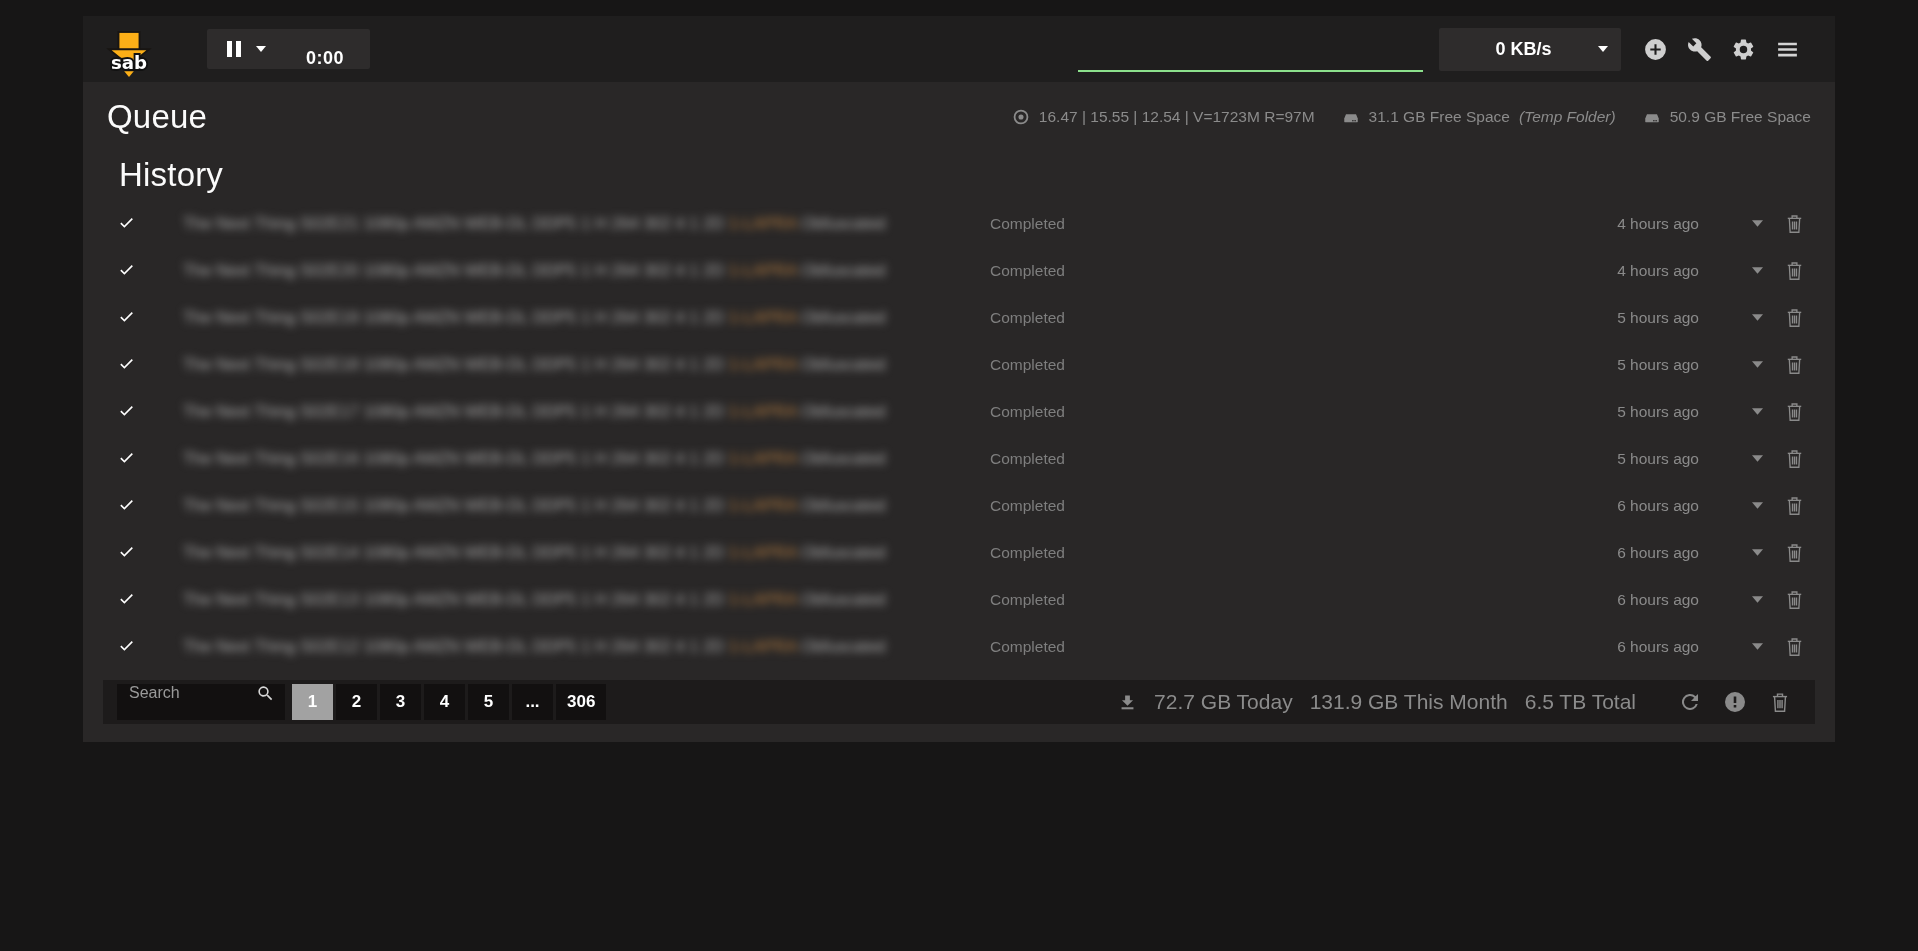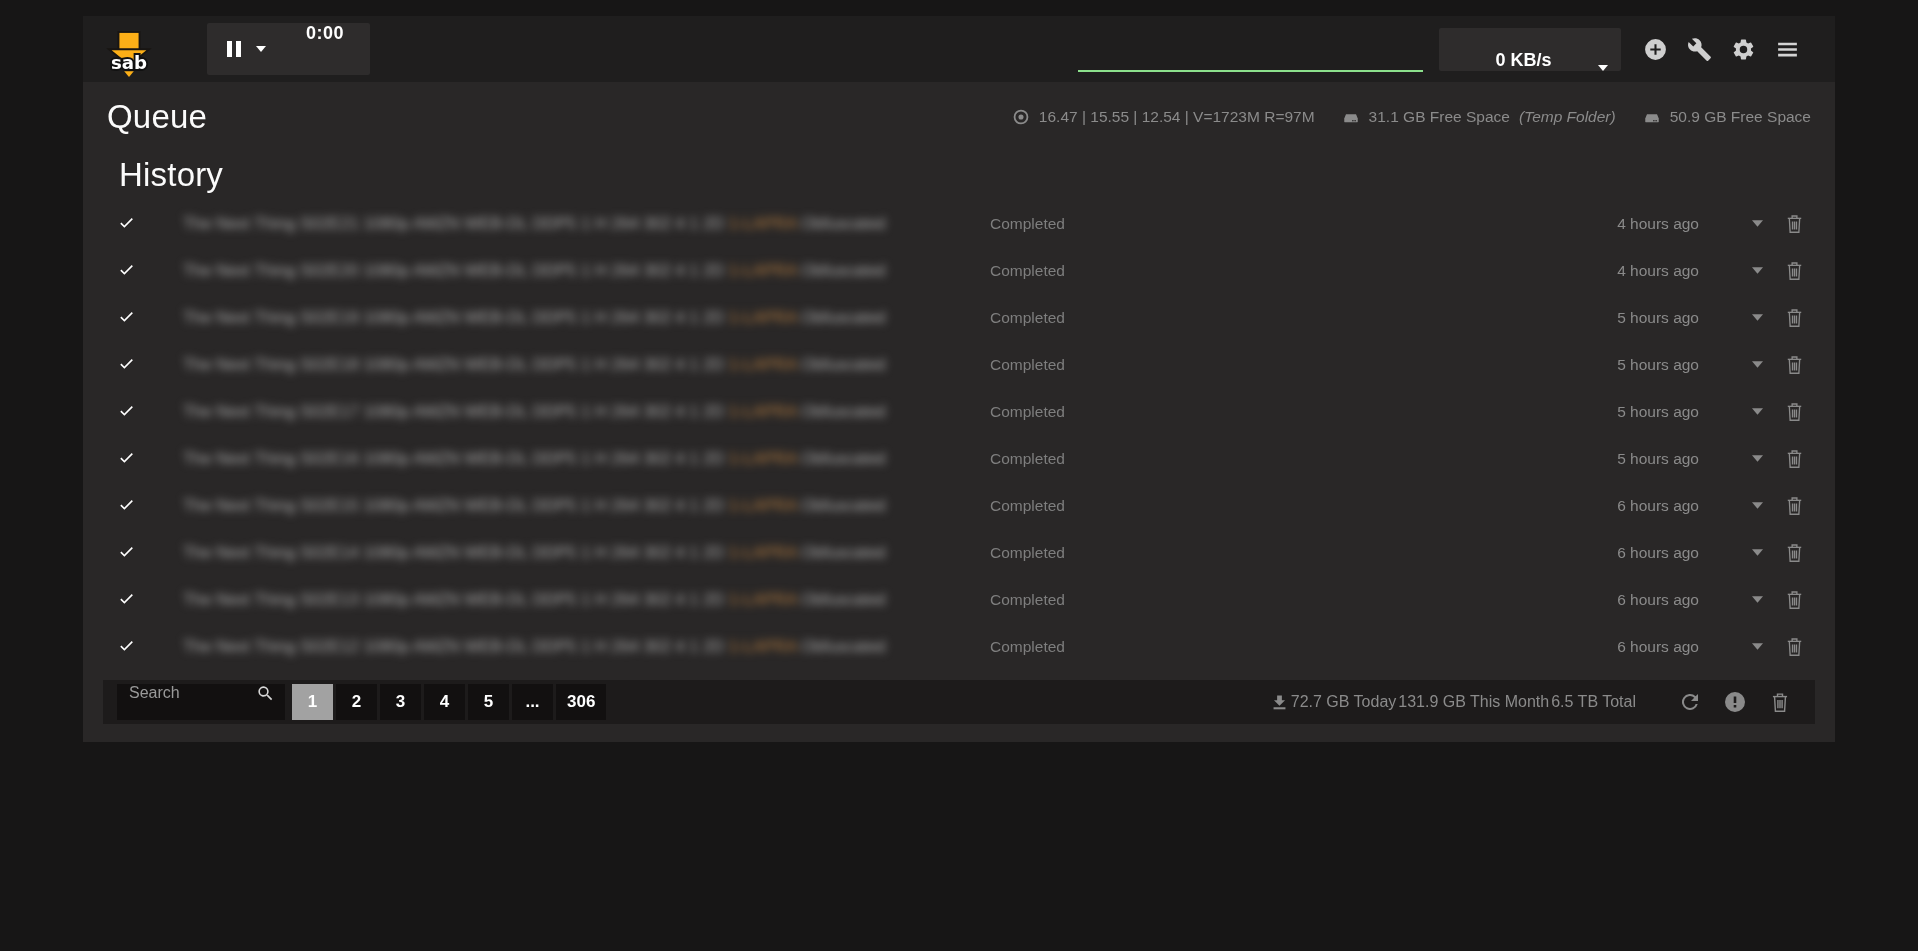--- a/index.html
+++ b/index.html
@@ -12,37 +12,37 @@
   .app { position: absolute; left: 83px; top: 16px; width: 1752px; }
 
   
   .topbar {
     height: 66px; background: #1f1e1e;
     display: flex; align-items: center;
     padding: 0 26px 0 22px;
   }
   .logo { width: 48px; height: 46px; margin-top: 10px; flex: 0 0 auto; }
   .pause-group {
-    margin-left: 54px; height: 52px; background: #2e2c2c;
-    display: flex; align-items: flex-start; border-radius: 2px;
+    margin-left: 54px; height: 40px; background: #2e2c2c;
+    display: flex; align-items: flex-end; border-radius: 2px;
   }
   .pause-btn { display: flex; align-items: center; gap: 15px; padding: 0 14px 0 20px; height: 100%; cursor: pointer; }
   .pause-icon { display: flex; gap: 4px; }
   .pause-icon i { display: block; width: 5px; height: 16px; background: #ffffff; }
   .caret { width: 10px; height: 6px; color: #ffffff; }
   .timer { padding: 0 26px 0 26px; font-size: 18px; font-weight: bold; color: #ffffff; letter-spacing: .5px; }
   .topbar-spacer { flex: 1; }
   .speedgraph {
     width: 345px; height: 38px; align-self: flex-end;
     margin: 0 16px 10px 0;
     border-bottom: 2px solid #8ce08c;
   }
   .speed-btn {
     width: 182px; height: 43px; background: #2e2c2c; border-radius: 2px;
-    display: flex; align-items: flex-end; padding: 0 13px 0 10px; cursor: pointer;
+    display: flex; align-items: center; padding: 0 13px 0 10px; cursor: pointer;
   }
   .speed-label { flex: 1; text-align: center; font-size: 18px; font-weight: bold; color: #ffffff; }
   .top-icons { display: flex; align-items: center; margin-left: 12px; }
   .icon-btn {
     width: 44px; height: 44px; display: flex; align-items: center; justify-content: center;
     color: #cfcfcf; cursor: pointer;
   }
   .icon-btn svg { width: 25px; height: 25px; }
 
   
@@ -96,21 +96,21 @@
   }
   .search input::placeholder { color: #9a9a9a; opacity: 1; }
   .search svg { width: 19px; height: 19px; color: #d6d6d6; flex: 0 0 auto; }
   .page {
     min-width: 41px; height: 36px; padding: 0 11px;
     background: #121010; color: #ffffff; font-size: 17px; font-weight: bold;
     display: flex; align-items: center; justify-content: center; cursor: pointer;
   }
   .page.active { background: #a2a2a2; }
   .bspacer { flex: 1; }
-  .totals { display: flex; align-items: center; gap: 2px; color: #8b8b8b; font-size: 16px; margin-right: 30px; }
+  .totals { display: flex; align-items: center; gap: 17px; color: #8b8b8b; font-size: 21px; margin-right: 30px; }
   .totals svg { width: 19px; height: 19px; color: #8b8b8b; }
   .bicon { width: 42px; height: 40px; display: flex; align-items: center; justify-content: center; color: #8a8a8a; cursor: pointer; }
   .bicon svg { width: 24px; height: 24px; }
   .bicon.trash svg { width: 20px; height: 22px; }
 </style>
 </head>
 <body>
 
 <div class="app">
 

